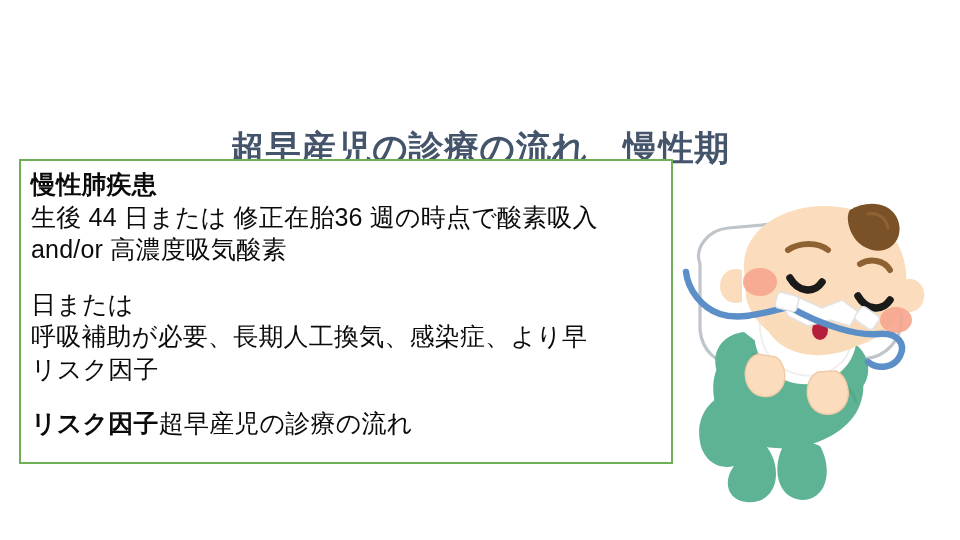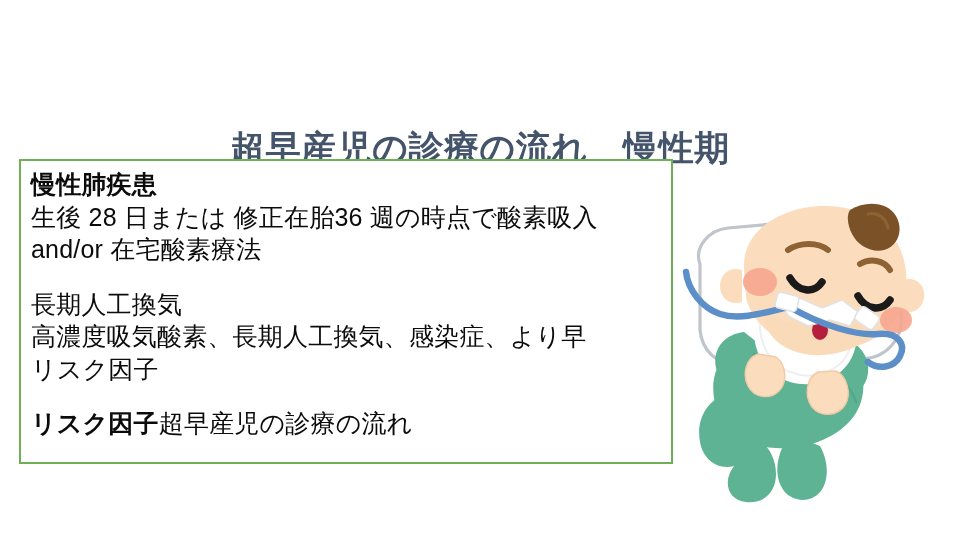--- a/index.html
+++ b/index.html
@@ -92,25 +92,25 @@
 <div id="slide">
 
   <div id="slide-title">
     <span class="title-line">超早産児の診療の流れ　慢性期</span>
     <span class="title-line">慢性肺疾患</span>
   </div>
 
   <div id="content-box">
     <div class="body-text">
       <p class="para bold">慢性肺疾患</p>
-      <p class="para">生後 28 日または 修正在胎36 週の時点で酸素吸入</p>
-      <p class="para">and/or 在宅酸素療法</p>
+      <p class="para">生後 44 日または 修正在胎36 週の時点で酸素吸入</p>
+      <p class="para">and/or 高濃度吸気酸素</p>
       <p class="para blank"></p>
-      <p class="para">長期人工換気</p>
-      <p class="para">高濃度吸気酸素、長期人工換気、感染症、より早</p>
+      <p class="para">日または</p>
+      <p class="para">呼吸補助が必要、長期人工換気、感染症、より早</p>
       <p class="para">リスク因子</p>
       <p class="para blank"></p>
       <p class="para"><span class="bold">リスク因子</span><span>超早産児の診療の流れ</span></p>
     </div>
   </div>
 
   <div id="baby-illustration">
     <svg viewBox="0 0 288 310" xmlns="http://www.w3.org/2000/svg">
 
       <g>

